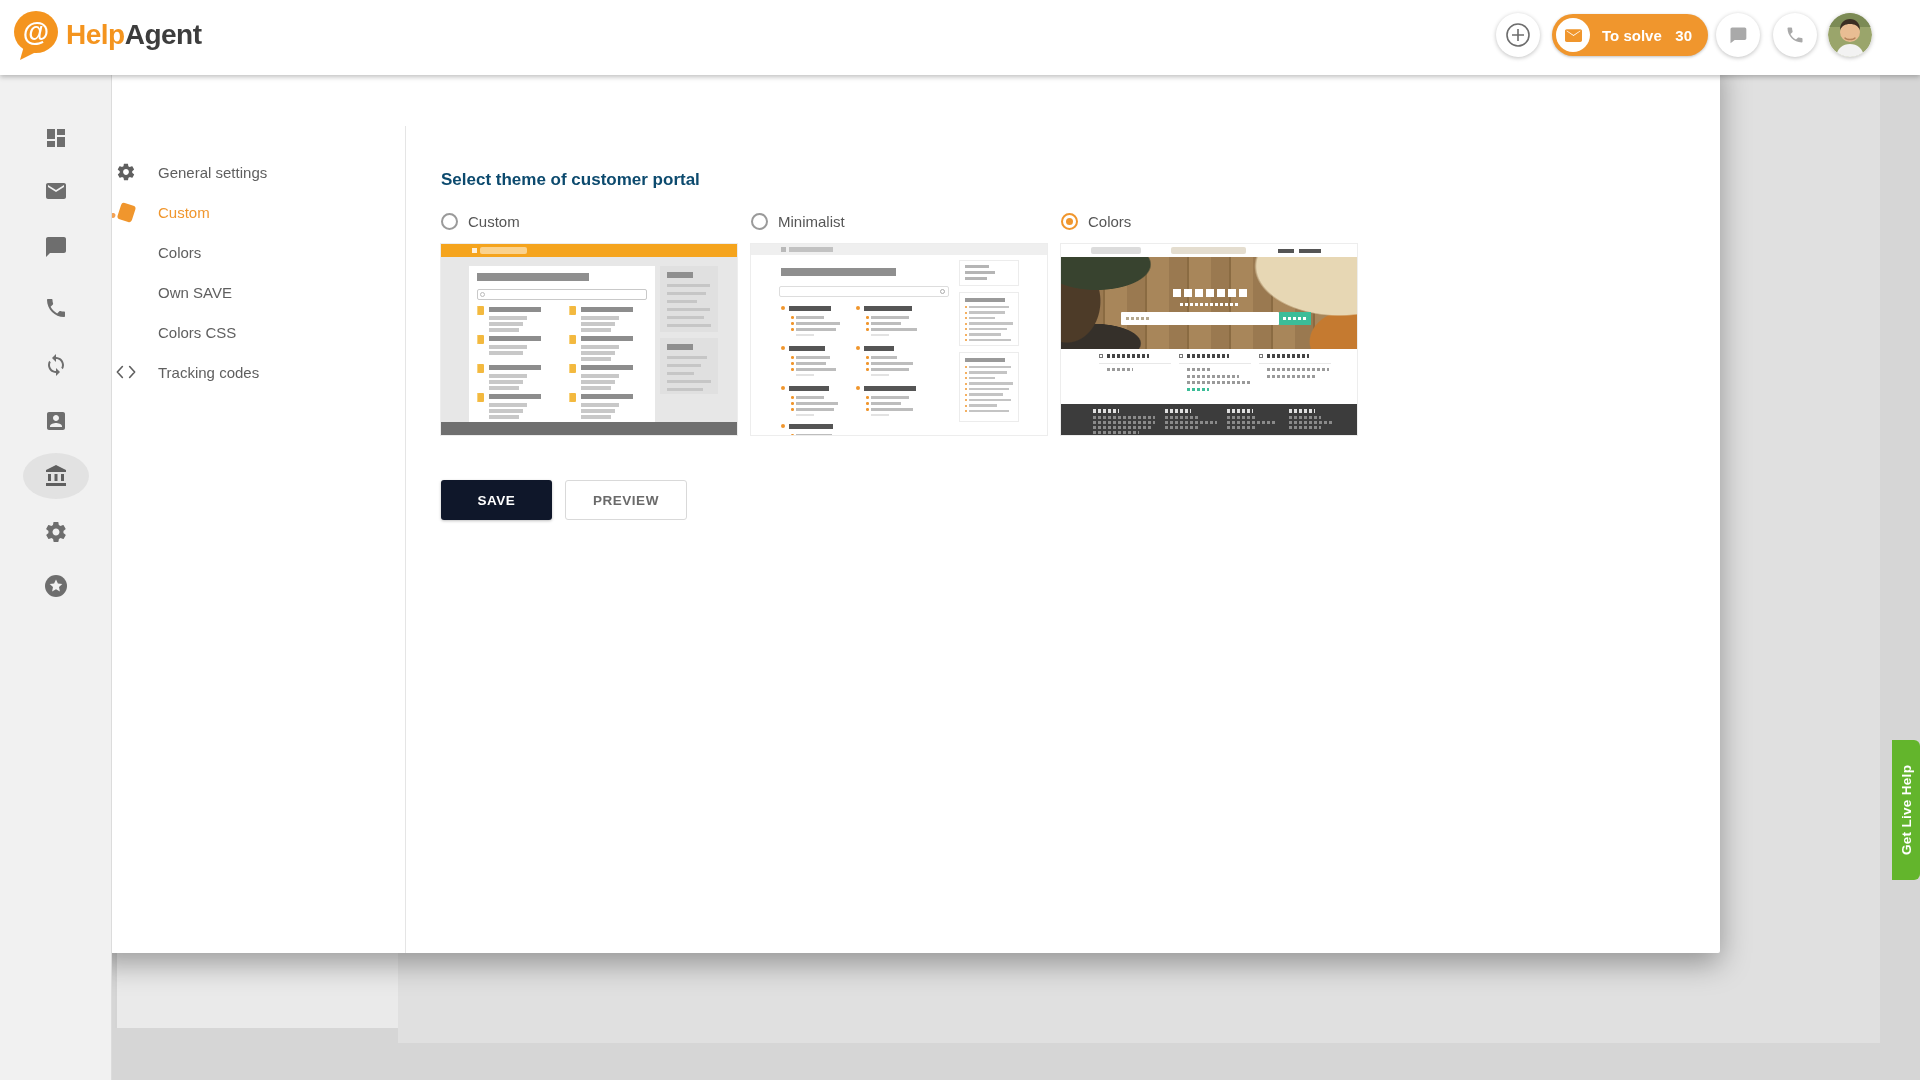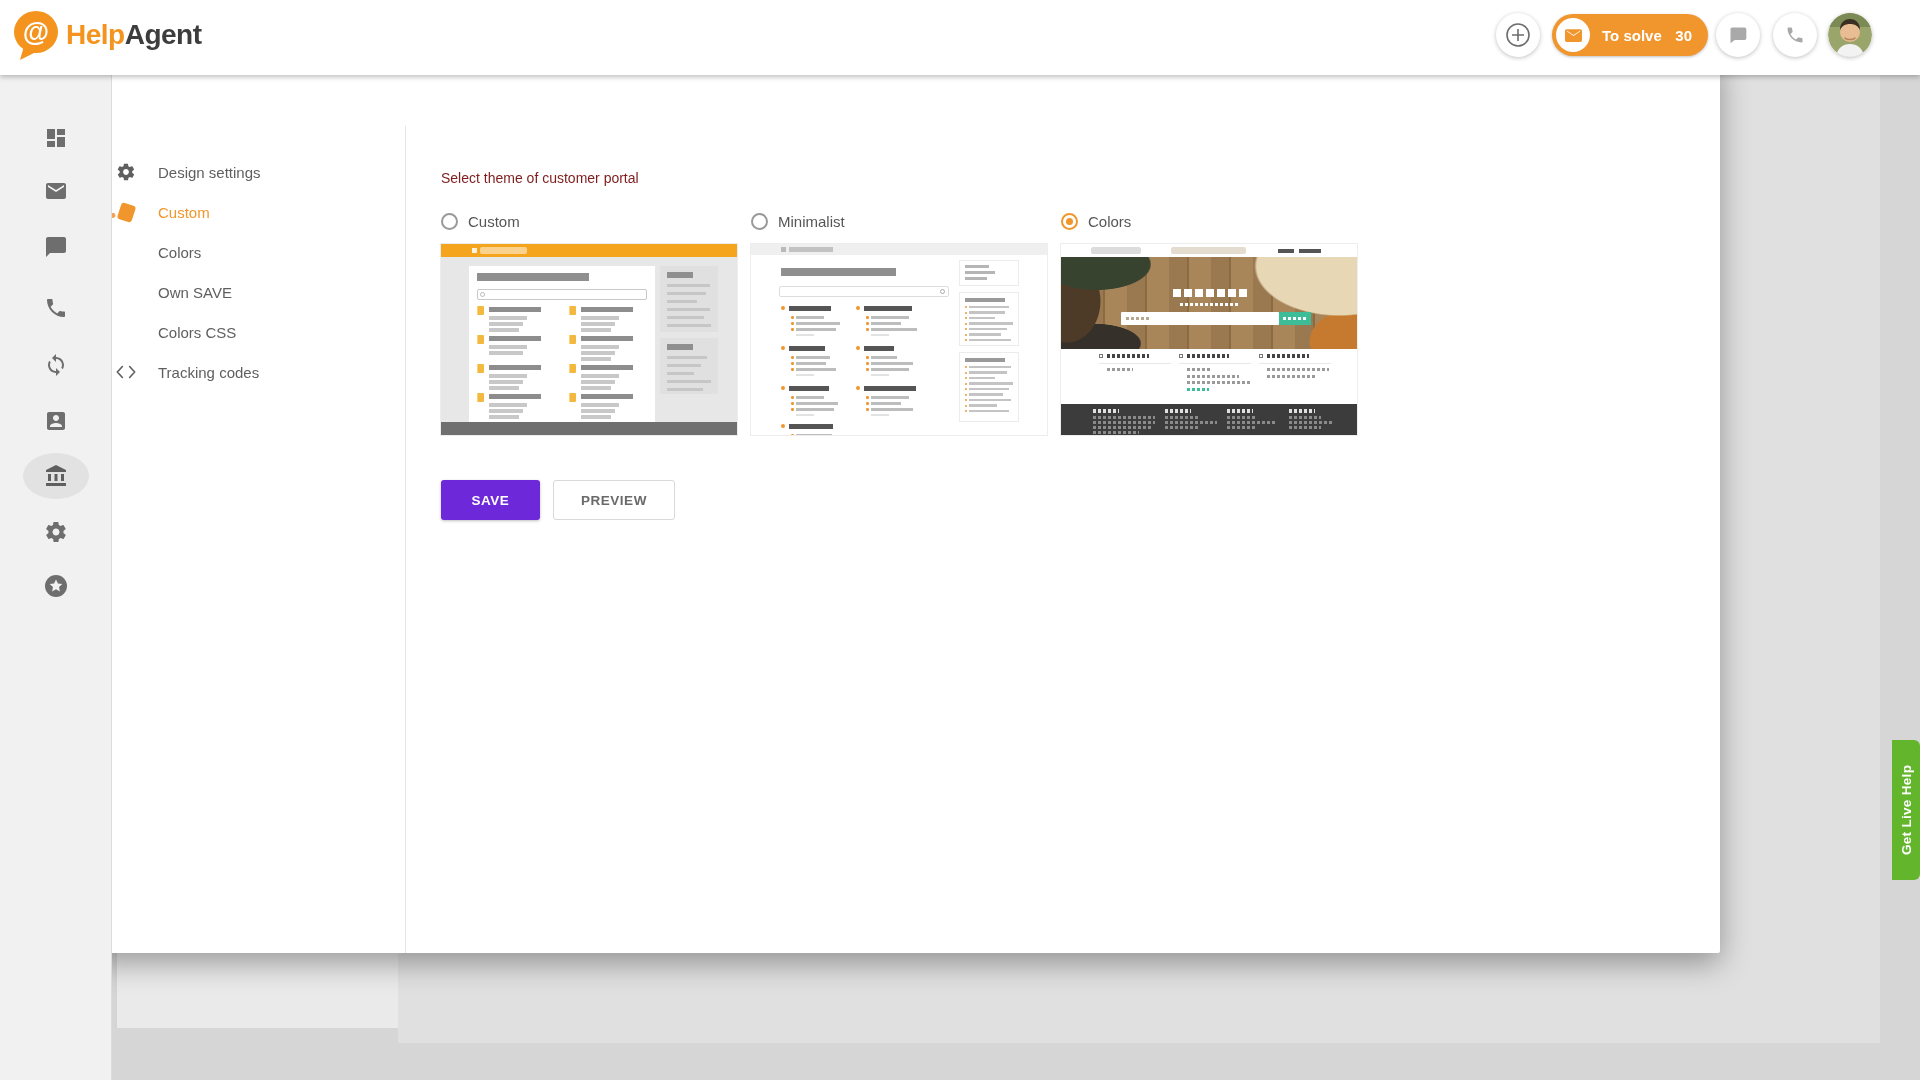--- a/index.html
+++ b/index.html
@@ -67,33 +67,33 @@
   .modal-close { margin-left:auto; font-size:26px; line-height:26px; color:#555; cursor:pointer; font-weight:normal; }
   .modal-body { position:absolute; top:71px; bottom:0; left:0; right:0; display:flex; }
   .modal-nav { width:314px; flex:0 0 auto; border-right:1px solid #e5e5e5; padding-top:26px; }
   .nav-item { height:40px; display:flex; align-items:center; padding-left:22px; font-size:15px; color:#5f5f5f; cursor:pointer; }
   .nav-item .nav-ic { width:24px; height:24px; margin-right:20px; flex:0 0 auto; display:flex; align-items:center; justify-content:center; }
   .nav-item.indent { padding-left:66px; }
   .nav-item.active { color:#f0962d; }
   .design-note { width:15px; height:17px; background:#f0962d; border-radius:3px; transform:rotate(18deg); position:relative; }
   .design-note::before { content:""; position:absolute; left:-7px; bottom:-1px; width:5px; height:5px; border-radius:50%; background:#f2a256; }
   .modal-content { flex:1; padding:44px 0 0 35px; }
-  .content-heading { font-size:14px; font-weight:normal; color:#7f1d1d; height:26px; }
+  .content-heading { font-size:17px; font-weight:bold; color:#0c4a6e; height:26px; }
   .theme-row { display:flex; margin-top:14px; }
   .theme-col { width:296px; margin-right:14px; }
   .radio-row { display:flex; align-items:center; height:22px; margin-bottom:12px; cursor:pointer; }
   .radio { width:17px; height:17px; border-radius:50%; border:2px solid #9a9a9a; margin-right:10px; flex:0 0 auto; position:relative; }
   .radio.checked { border-color:#f0962d; }
   .radio.checked::after { content:""; position:absolute; left:3px; top:3px; width:7px; height:7px; border-radius:50%; background:#f0962d; }
   .radio-label { font-size:15px; color:#565656; }
   .thumb { width:296px; height:191px; position:relative; overflow:hidden; box-shadow:0 0 0 1px rgba(0,0,0,.07); cursor:pointer; background:#fff; }
   .thumb-classic { background:#e7e7e7; }
   .buttons-row { display:flex; margin-top:45px; }
   .btn { height:40px; border-radius:3px; font-size:13.5px; font-weight:bold; letter-spacing:.5px; cursor:pointer; font-family:"Liberation Sans", sans-serif; }
-  .btn-save { width:99px; background:#6d28d9; color:#fff; border:none; box-shadow:0 1px 3px rgba(0,0,0,.25); }
+  .btn-save { width:111px; background:#0f172a; color:#fff; border:none; box-shadow:0 1px 3px rgba(0,0,0,.25); }
   .btn-preview { width:122px; background:#fff; color:#6a6a6a; border:1px solid #d9d9d9; margin-left:13px; }
   
   .live-help {
     position:absolute; right:0; top:740px; width:28px; height:140px;
     background:#63b52c; border-radius:6px 0 0 6px; z-index:50; cursor:pointer;
     color:#fff; font-size:13.5px; font-weight:bold; letter-spacing:.3px;
     display:flex; align-items:center; justify-content:center;
     writing-mode:vertical-rl; transform:rotate(180deg);
   }
   .dots { background:repeating-linear-gradient(90deg, currentColor 0 3px, transparent 3px 5px); }
@@ -236,21 +236,21 @@
 
 <section class="modal">
   <div class="modal-body">
     <div class="modal-nav">
       <div class="nav-item">
         <span class="nav-ic">
           <svg width="20" height="20" viewBox="0 0 24 24">
               <path d="M19.4 13c0-.3.1-.6.1-1s0-.7-.1-1l2.1-1.7c.2-.2.2-.4.1-.6l-2-3.5c-.1-.2-.4-.3-.6-.2l-2.5 1c-.5-.4-1.1-.7-1.7-1l-.4-2.6c0-.2-.2-.4-.5-.4h-4c-.2 0-.4.2-.5.4l-.4 2.6c-.6.2-1.2.6-1.7 1l-2.5-1c-.2-.1-.5 0-.6.2l-2 3.5c-.1.2-.1.5.1.6L4.5 11c0 .3-.1.6-.1 1s0 .7.1 1l-2.1 1.7c-.2.2-.2.4-.1.6l2 3.5c.1.2.4.3.6.2l2.5-1c.5.4 1.1.7 1.7 1l.4 2.6c0 .2.2.4.5.4h4c.2 0 .4-.2.5-.4l.4-2.6c.6-.2 1.2-.6 1.7-1l2.5 1c.2.1.5 0 .6-.2l2-3.5c.1-.2.1-.5-.1-.6L19.4 13zM12 15.5c-1.9 0-3.5-1.6-3.5-3.5s1.6-3.5 3.5-3.5 3.5 1.6 3.5 3.5-1.6 3.5-3.5 3.5z" fill="#5f5f5f"></path>
             </svg>
         </span>
-        <span>Design settings</span>
+        <span>General settings</span>
       </div>
       <div class="nav-item active">
         <span class="nav-ic">
             <span class="design-note"></span>
           </span>
         <span>Custom</span>
       </div>
       <div class="nav-item indent">
         <span>Colors</span>
       </div>

